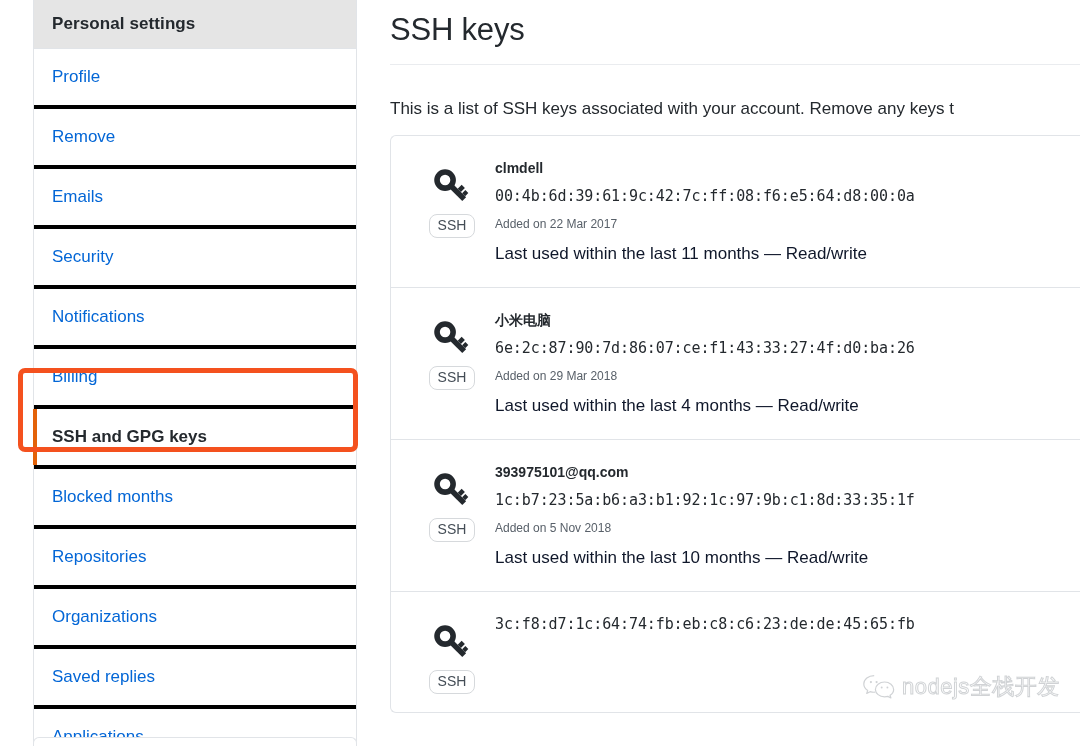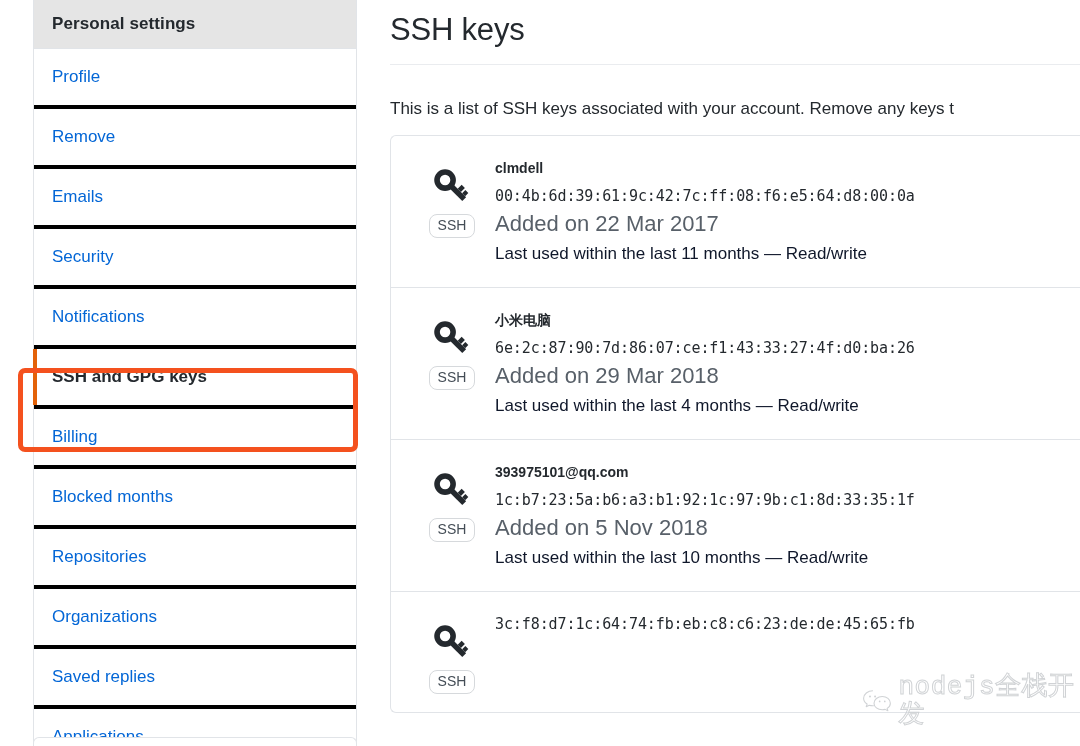--- a/index.html
+++ b/index.html
@@ -187,21 +187,21 @@
   }
   .key-fingerprint {
     font-family: "DejaVu Sans Mono", "Liberation Mono", monospace;
     font-size: 15px;
     color: #24292e;
     line-height: 25px;
     letter-spacing: -0.1px;
     white-space: nowrap;
   }
   .key-added {
-    font-size: 22px;
+    font-size: 12px;
     color: #586069;
     line-height: 30px;
     white-space: nowrap;
   }
   .key-lastused {
     font-size: 17px;
     color: #0f172a;
     line-height: 30px;
     white-space: nowrap;
   }
@@ -216,26 +216,27 @@
     z-index: 8;
     pointer-events: none;
     opacity: .85;
   }
   .watermark-logo {
     width: 34px;
     height: 26px;
     margin-right: 6px;
   }
   .watermark-text {
-    font-size: 26px;
+    font-size: 22px;
     color: transparent;
     -webkit-text-stroke: 1px #c8cbce;
     line-height: 28px;
     letter-spacing: .5px;
-    font-family: Liberation Mono, monospace;
+    font-family: Liberation Sans, sans-serif;
+    text-align: center;
   }
 </style>
 </head>
 <body>
 
 <div class="page">
 
   <nav class="sidebar">
     <div class="sidebar-header">Personal settings</div>
 
@@ -247,25 +248,25 @@
     </div>
     <div class="sidebar-item">
       <span>Emails</span>
     </div>
     <div class="sidebar-item">
       <span>Security</span>
     </div>
     <div class="sidebar-item">
       <span>Notifications</span>
     </div>
+    <div class="sidebar-item">
+      <span>Billing</span>
+    </div>
     <div class="sidebar-item selected">
       <span>SSH and GPG keys</span>
-    </div>
-    <div class="sidebar-item">
-      <span>Billing</span>
     </div>
     <div class="sidebar-item">
       <span>Blocked months</span>
     </div>
     <div class="sidebar-item">
       <span>Repositories</span>
     </div>
     <div class="sidebar-item">
       <span>Organizations</span>
     </div>

